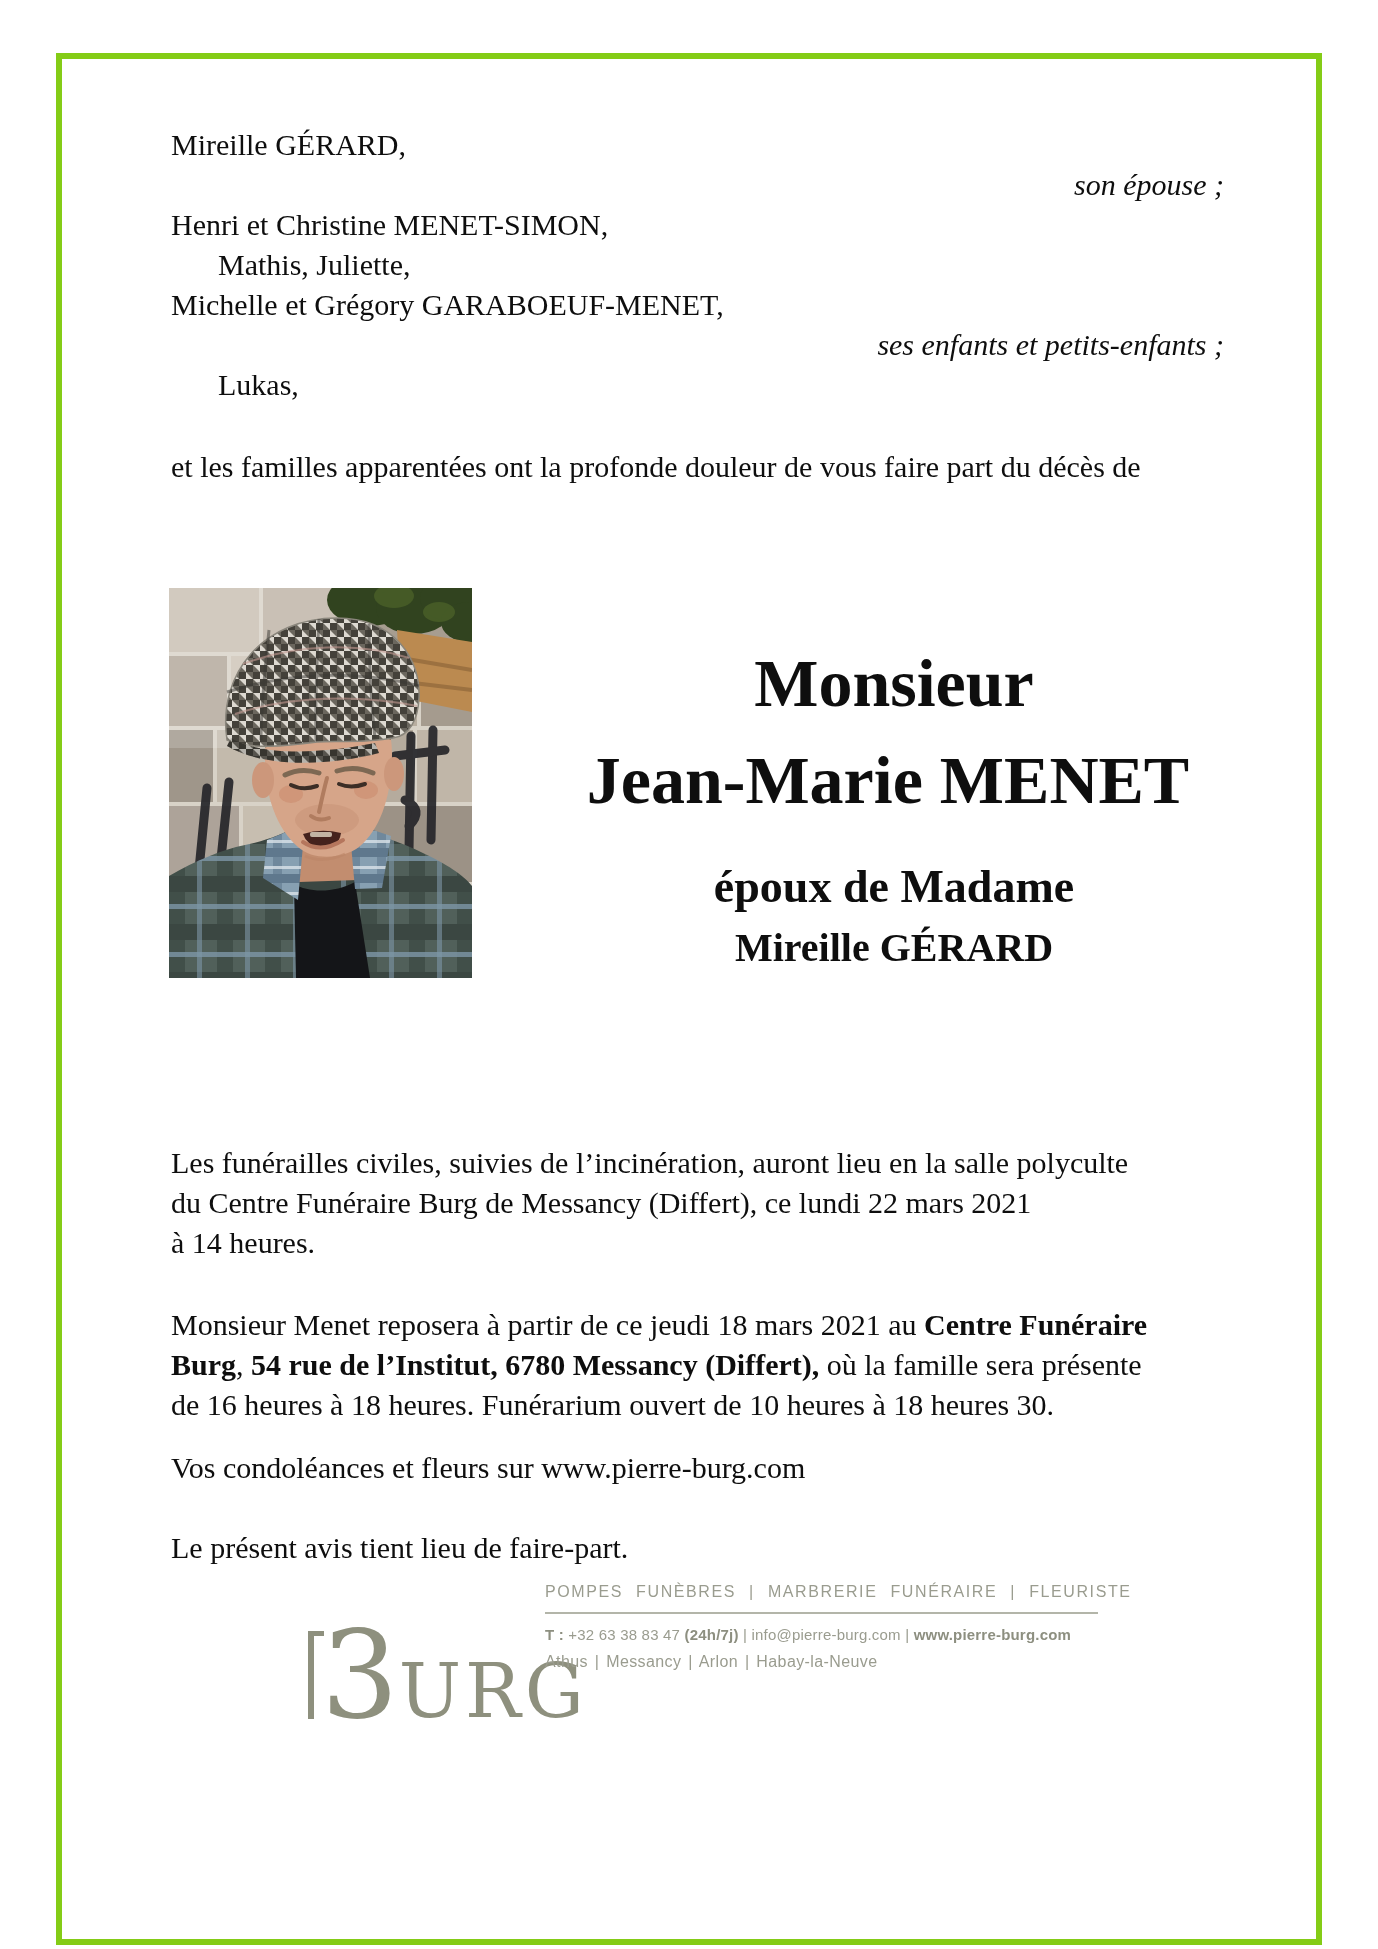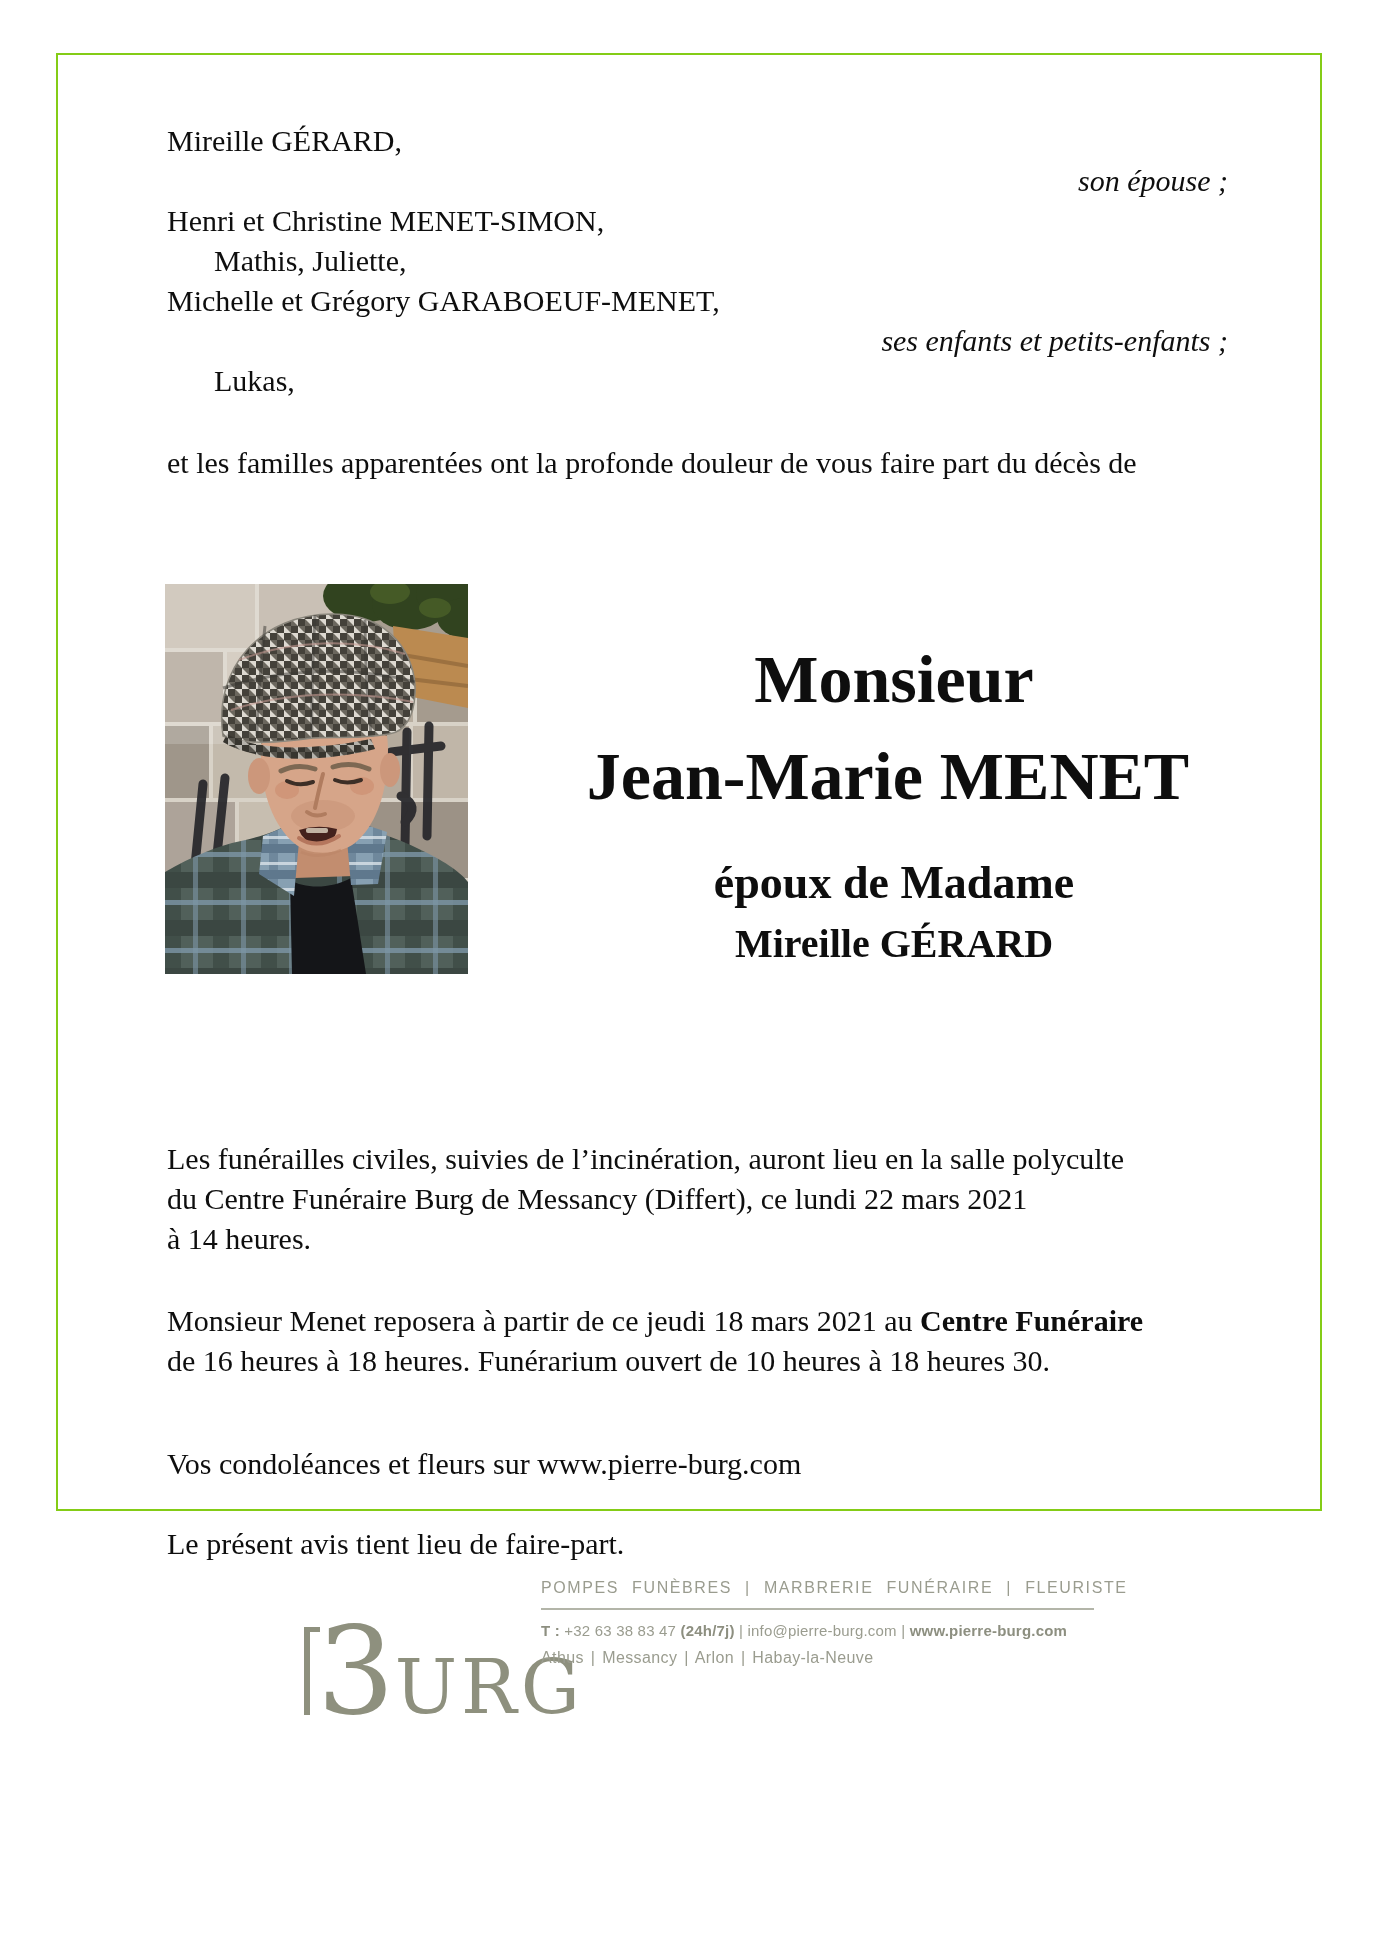--- a/index.html
+++ b/index.html
@@ -2,22 +2,22 @@
 <html><head>
 <meta charset="utf-8">
 <style>
   html,body{margin:0;padding:0;background:#ffffff;}
   body{
     width:1378px;height:1949px;position:relative;
     font-family:"Liberation Serif", serif;color:#0e0e0e;
     -webkit-font-smoothing:antialiased;
   }
   .page{
-    position:absolute;left:56px;top:53px;width:1266px;height:1458px;
-    border:2px solid #84cc16;background:#ffffff;box-sizing:border-box;
+    position:absolute;left:56px;top:53px;width:1266px;height:1892px;
+    border:6px solid #84cc16;background:#ffffff;box-sizing:border-box;
   }
   
   .tblock{position:absolute;left:109px;right:40px;font-size:30px;line-height:40px;}
   .fline{height:40px;white-space:nowrap;}
   .fline.rt{text-align:right;padding-right:52px;}
   .fline.it{font-style:italic;}
   .fline.ind{padding-left:47px;}
   .bline{height:40px;white-space:nowrap;}
   .b{font-weight:bold;}
   .nowrap{white-space:nowrap;}
@@ -194,20 +194,21 @@
 
 
   <div class="tblock" style="top:1084px;">
       <div class="bline">Les funérailles civiles, suivies de l’incinération, auront lieu en la salle polyculte</div>
       <div class="bline">du Centre Funéraire Burg de Messancy (Differt), ce lundi 22 mars 2021</div>
       <div class="bline">à 14 heures.</div>
     </div>
 
   <div class="tblock" style="top:1246px;">
       <div class="bline"><span>Monsieur Menet reposera à partir de ce jeudi 18 mars 2021 au </span><span class="b">Centre Funéraire</span></div>
+      <div class="bline"><span class="b">Burg</span><span>, </span><span class="b">54 rue de l’Institut, 6780 Messancy (Differt),</span><span> où la famille sera présente</span></div>
       <div class="bline"><span>de 16 heures à 18 heures. Funérarium ouvert de 10 heures à 18 heures 30.</span></div>
     </div>
 
   <div class="tblock nowrap" style="top:1389px;">Vos condoléances et fleurs sur www.pierre-burg.com</div>
 
   <div class="tblock nowrap" style="top:1469px;">Le présent avis tient lieu de faire-part.</div>
 
   <div class="logo">
     <span class="logo-bar"></span>
       <span class="logo-glyph">3</span>

